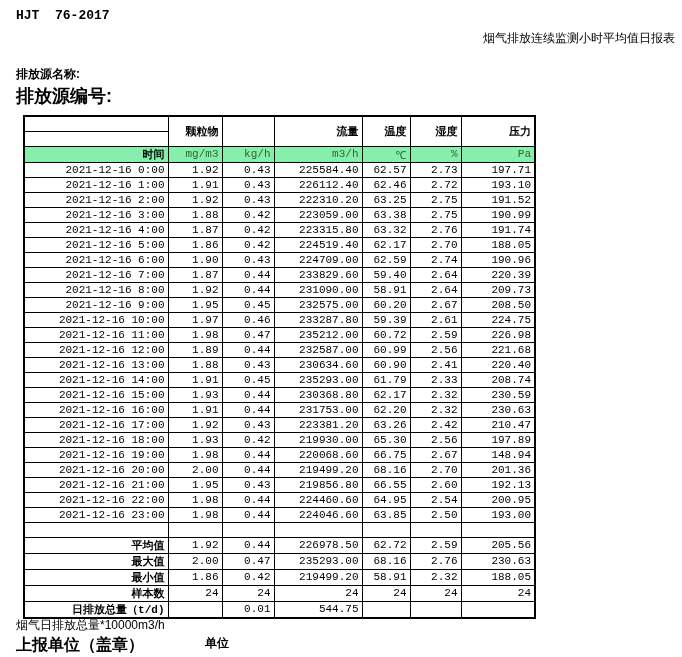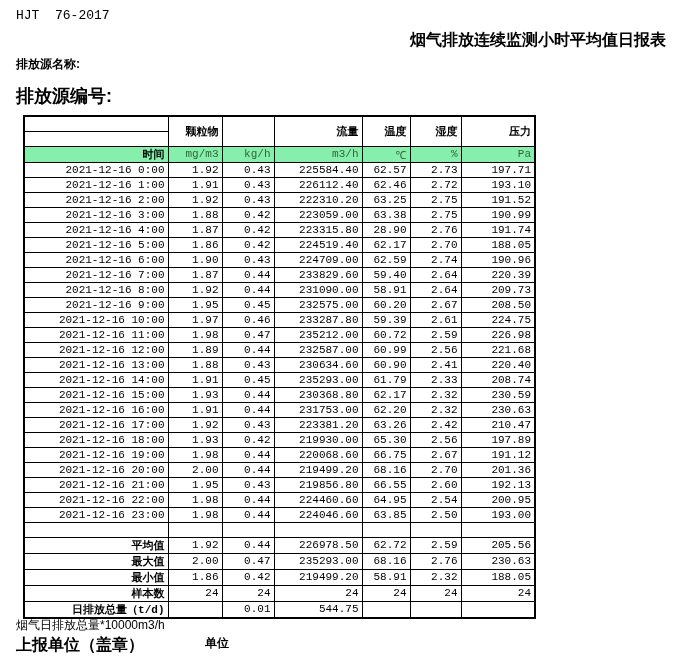--- a/index.html
+++ b/index.html
@@ -1,23 +1,23 @@
 <!DOCTYPE html>
 <html><head>
 <meta charset="utf-8">
 <style>
   html,body{margin:0;padding:0}
   body{
     width:682px;height:657px;position:relative;background:#ffffff;color:#000;
     font-family:"Liberation Sans",sans-serif;
   }
   .abs{position:absolute}
-  #std-code{left:16px;top:8px;font-size:13px;font-weight:normal;white-space:pre;font-family:"Liberation Mono","DejaVu Sans Mono",monospace}
-  #report-title{right:16px;top:30px;font-size:16px;font-weight:bold}
-  #source-name{left:16px;top:56px;font-size:12px;font-weight:bold}
+  #std-code{left:16px;top:8px;font-size:13px;font-weight:bold;white-space:pre;font-family:"Liberation Mono","DejaVu Sans Mono",monospace}
+  #report-title{right:7px;top:30px;font-size:12px;font-weight:normal}
+  #source-name{left:16px;top:66px;font-size:12px;font-weight:bold}
   #source-id{left:16px;top:84px;font-size:18px;font-weight:bold}
 
   table#report-table{
     position:absolute;left:16px;top:115px;
     border-collapse:collapse;table-layout:fixed;
     border:2px solid #000;
     margin-left:7px;
   }
   #report-table td{
     border:1px solid #000;
@@ -129,21 +129,21 @@
         <td class="c3">223059.00</td>
         <td class="c4">63.38</td>
         <td class="c5">2.75</td>
         <td class="c6">190.99</td>
       </tr>
       <tr>
         <td class="c0">2021-12-16 4:00</td>
         <td class="c1">1.87</td>
         <td class="c2">0.42</td>
         <td class="c3">223315.80</td>
-        <td class="c4">28.90</td>
+        <td class="c4">63.32</td>
         <td class="c5">2.76</td>
         <td class="c6">191.74</td>
       </tr>
       <tr>
         <td class="c0">2021-12-16 5:00</td>
         <td class="c1">1.86</td>
         <td class="c2">0.42</td>
         <td class="c3">224519.40</td>
         <td class="c4">62.17</td>
         <td class="c5">2.70</td>
@@ -266,21 +266,21 @@
         <td class="c5">2.56</td>
         <td class="c6">197.89</td>
       </tr>
       <tr>
         <td class="c0">2021-12-16 19:00</td>
         <td class="c1">1.98</td>
         <td class="c2">0.44</td>
         <td class="c3">220068.60</td>
         <td class="c4">66.75</td>
         <td class="c5">2.67</td>
-        <td class="c6">191.12</td>
+        <td class="c6">148.94</td>
       </tr>
       <tr>
         <td class="c0">2021-12-16 20:00</td>
         <td class="c1">2.00</td>
         <td class="c2">0.44</td>
         <td class="c3">219499.20</td>
         <td class="c4">68.16</td>
         <td class="c5">2.70</td>
         <td class="c6">201.36</td>
       </tr>

